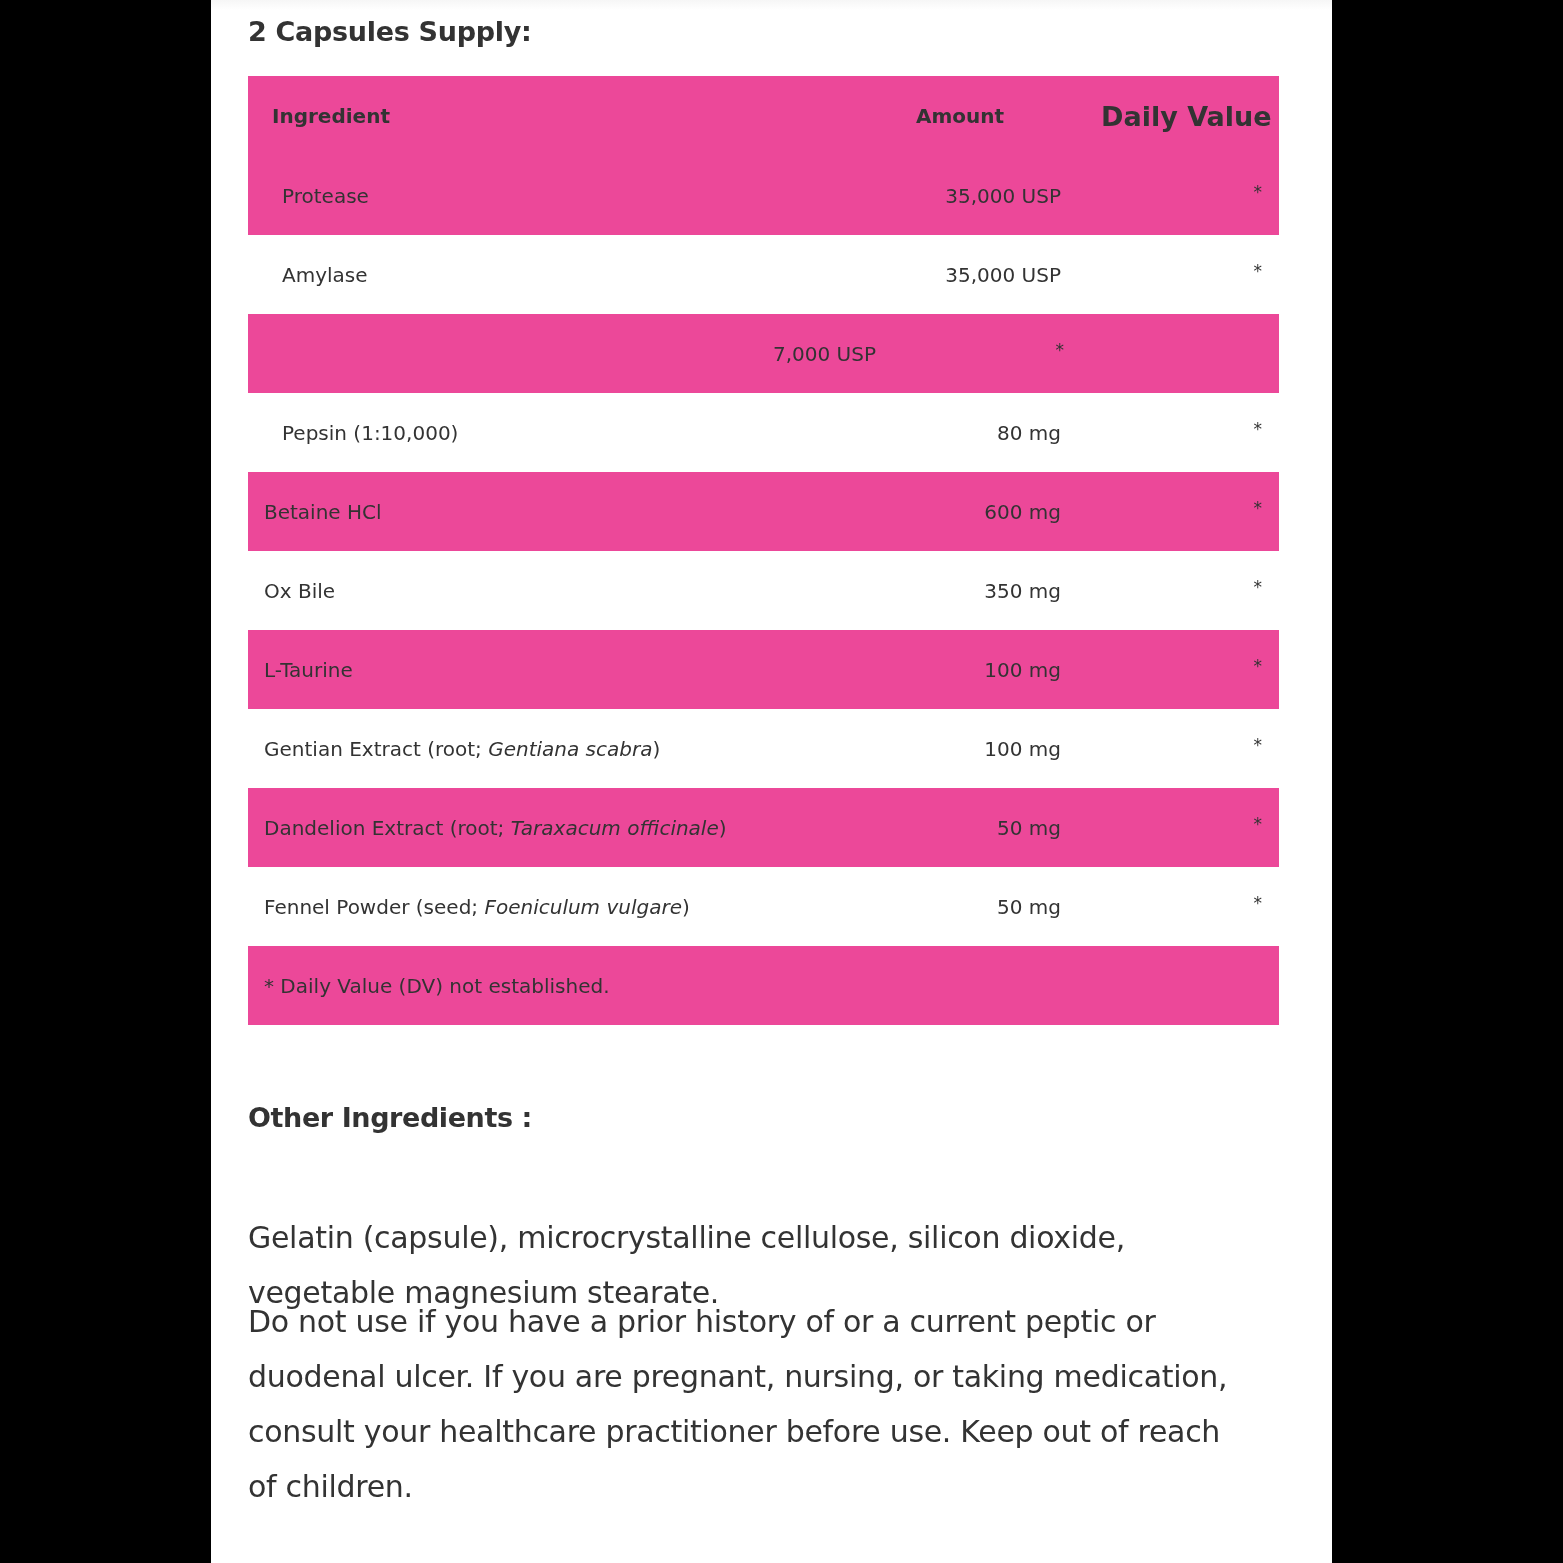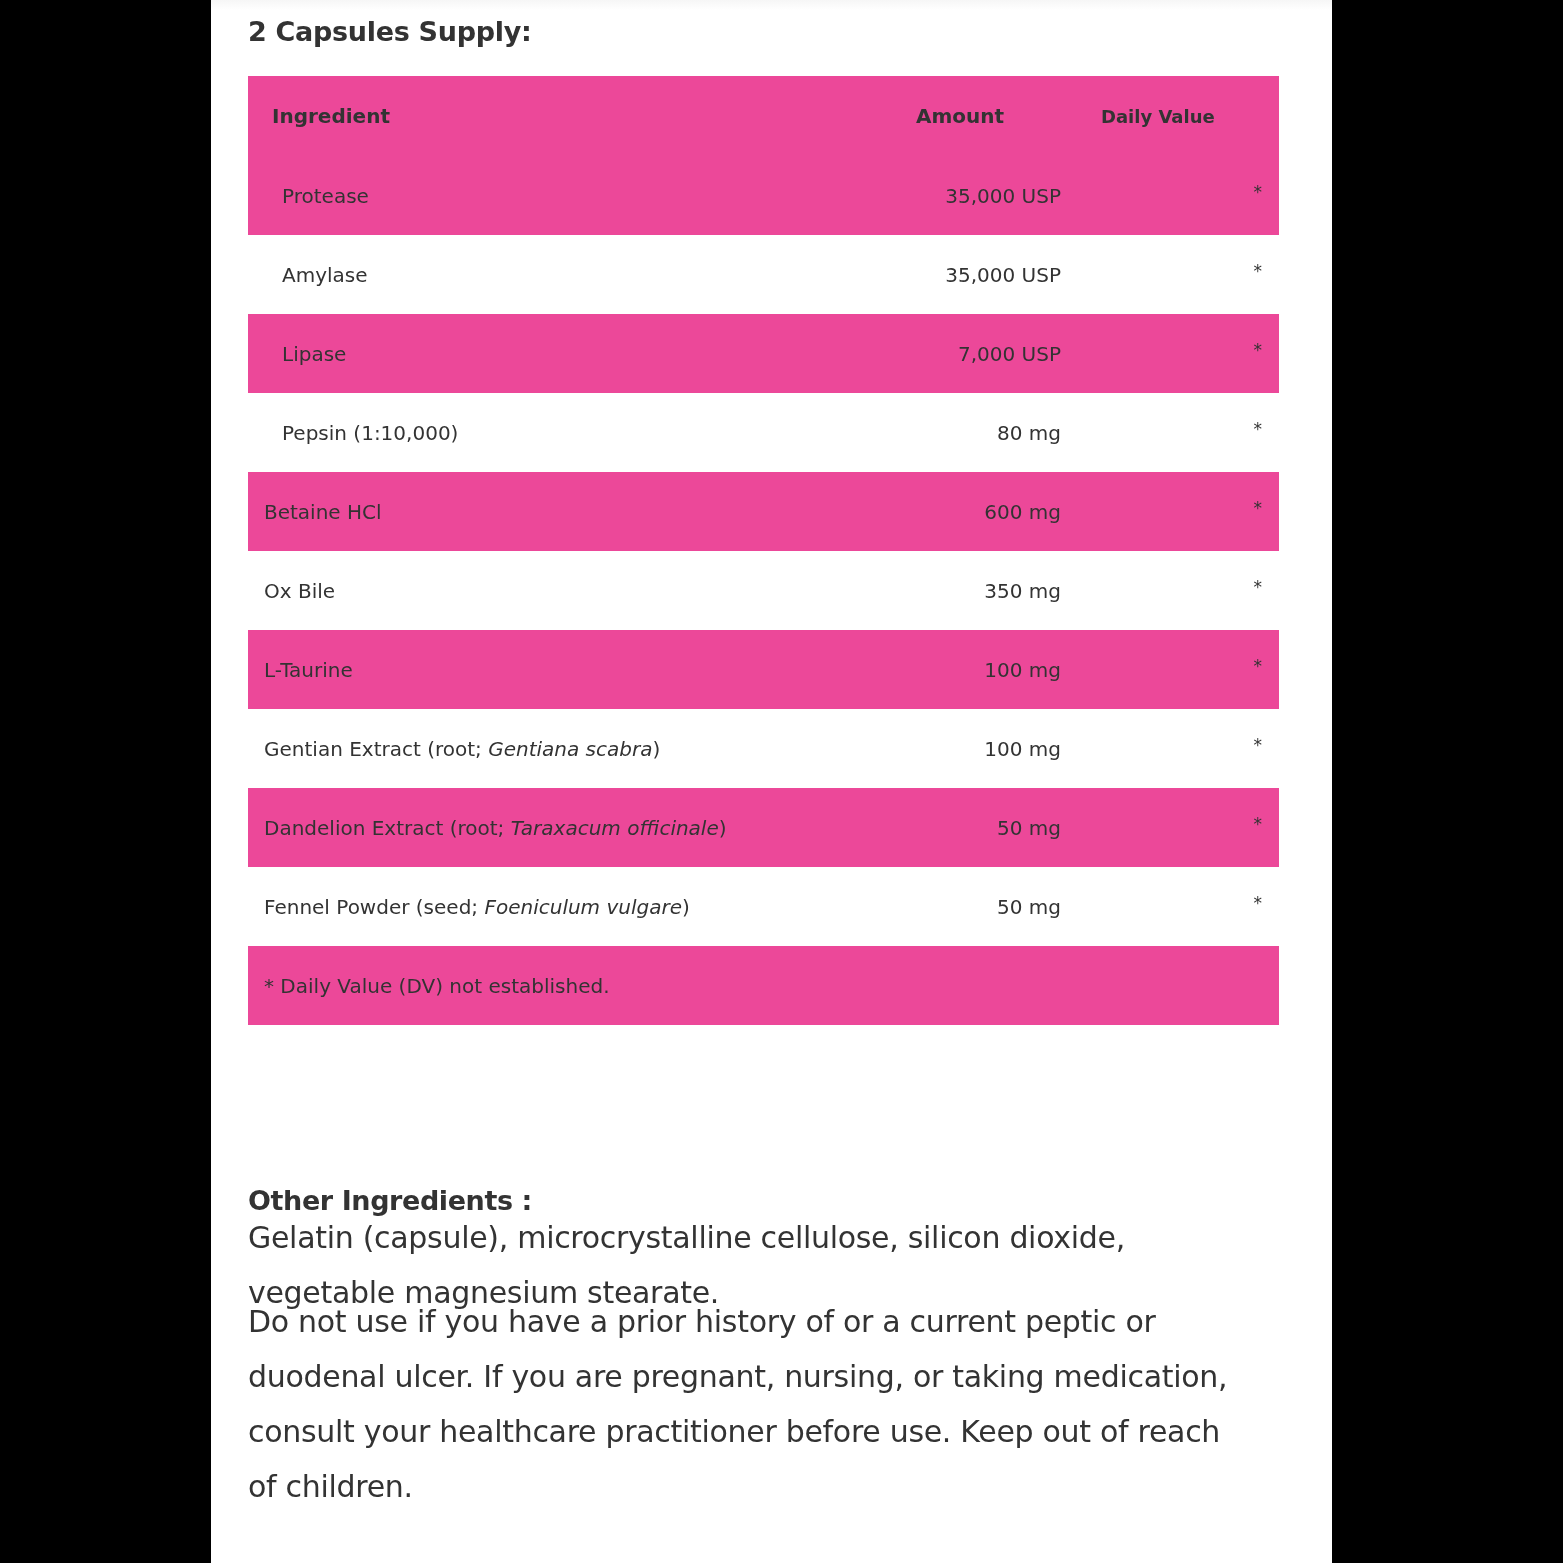--- a/index.html
+++ b/index.html
@@ -67,21 +67,21 @@
   .header .c3 { padding-left: 20px; }
   .c1 { padding-left: 16px; }
   .c1.sub { padding-left: 34px; }
   .c2 { text-align: right; padding-right: 20px; }
   .c3 { text-align: right; padding-right: 17px; position: relative; top: -4px; font-size: 17px; }
   .group .c1 { position: relative; top: -10px; }
   .footnote .c1 { grid-column: 1 / span 3; }
   em { font-style: italic; }
   .other-title {
     position: absolute;
-    top: 1185px;
+    top: 1102px;
     left: 0;
     margin: 0;
     font-size: 27px;
     font-weight: bold;
     letter-spacing: -0.4px;
     white-space: nowrap;
   }
   .para {
     position: absolute;
     left: 0;
@@ -100,36 +100,35 @@
 
 <div class="panel">
   <div class="content">
 
     <h2 class="title">2 Capsules Supply:</h2>
 
     <div class="table">
       <div class="row header striped">
         <div class="cell c1">Ingredient</div>
         <div class="cell c2" style="text-align:left;padding-right:0">Amount</div>
-        <div class="cell c3" style="text-align:left;padding-right:0;top:0;font-size:18px">Daily Value</div>
+        <div class="cell c3" style="text-align:left;padding-right:0;top:0;font-size:27px">Daily Value</div>
       </div>
 
 
       <div class="row striped">
         <div class="cell c1 sub">Protease</div>
         <div class="cell c2">35,000 USP</div>
         <div class="cell c3">*</div>
       </div>
       <div class="row">
         <div class="cell c1 sub">Amylase</div>
         <div class="cell c2">35,000 USP</div>
         <div class="cell c3">*</div>
       </div>
       <div class="row striped">
-        <div class="cell c1 sub">Lipase</div>
         <div class="cell c2">7,000 USP</div>
         <div class="cell c3">*</div>
       </div>
       <div class="row">
         <div class="cell c1 sub">Pepsin (1:10,000)</div>
         <div class="cell c2">80 mg</div>
         <div class="cell c3">*</div>
       </div>
       <div class="row striped">
         <div class="cell c1">Betaine HCl</div>

